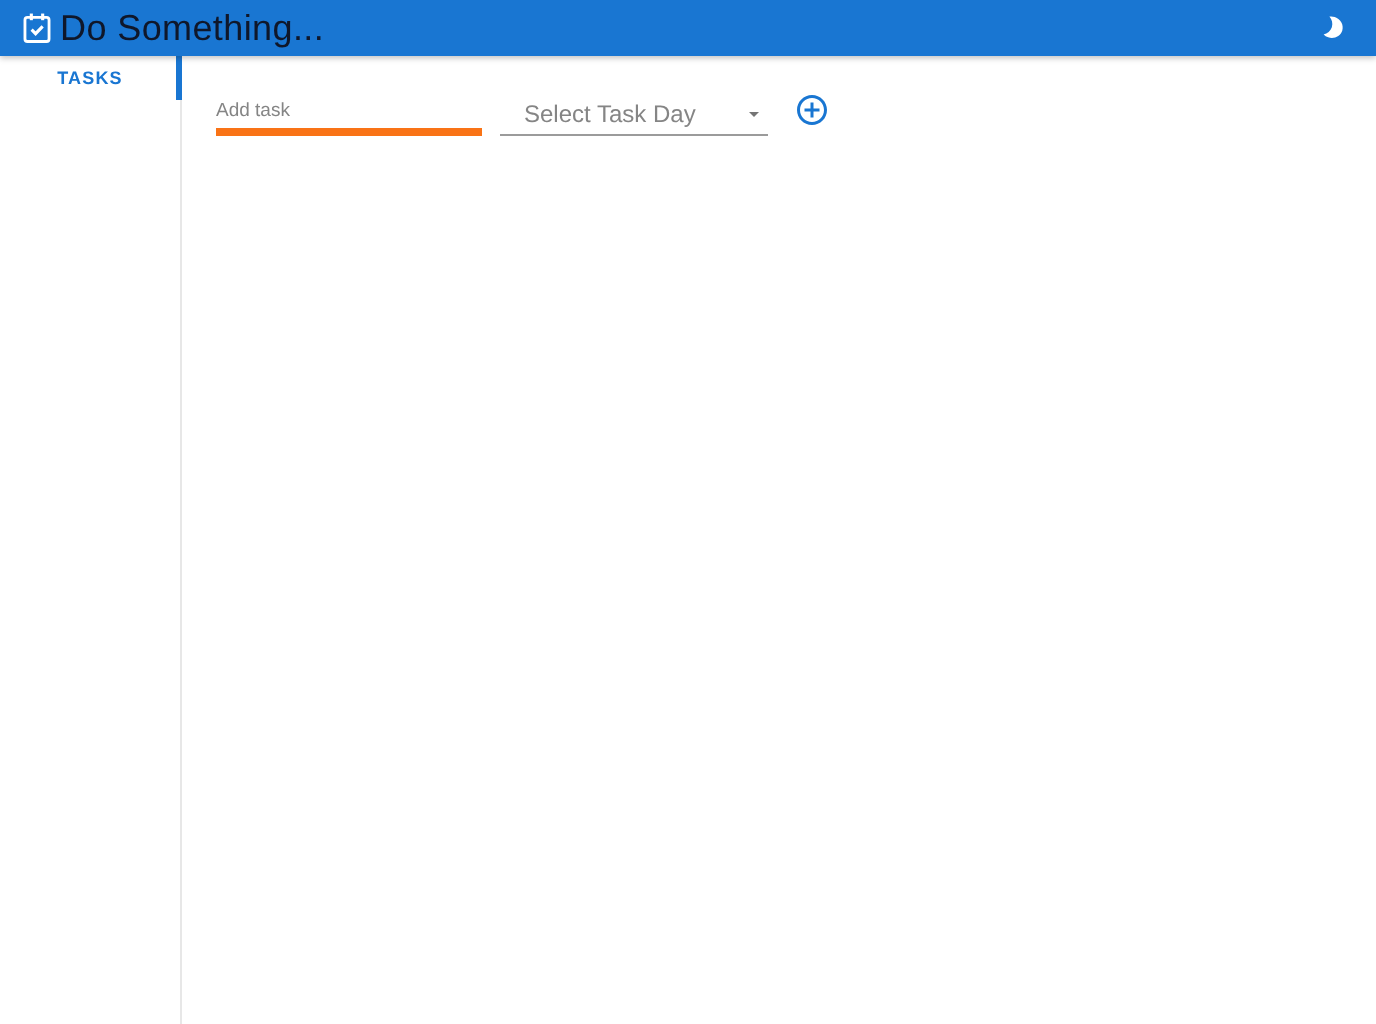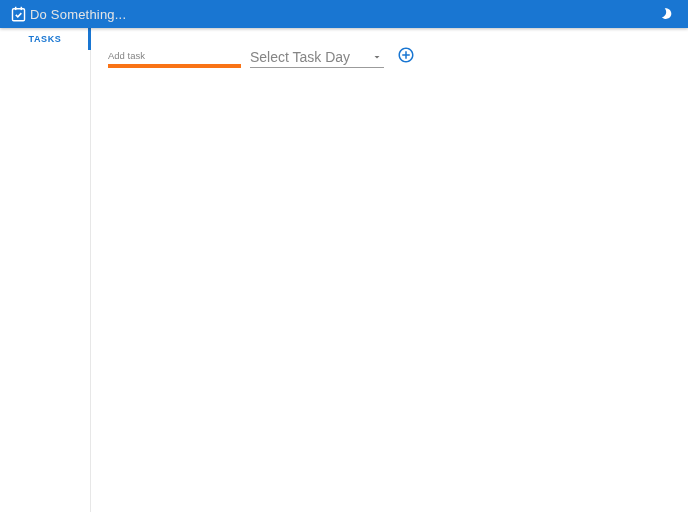--- a/index.html
+++ b/index.html
@@ -8,21 +8,21 @@
     font-family:"Liberation Sans", sans-serif; overflow:hidden; position:relative;
   }
 
   
   .appbar {
     position:absolute; top:0; left:0; width:688px; height:28px;
     background:#1976d2; display:flex; align-items:center;
     box-shadow:0 1px 3px rgba(0,0,0,0.25); z-index:10;
   }
   .logo-wrap { margin-left:10px; display:flex; align-items:center; }
-  .appbar-title { color:#e5e5e5; font-size:13px; margin-left:3px; letter-spacing:0.2px; }
+  .appbar-title { color:#0f172a; font-size:18px; margin-left:3px; letter-spacing:0.2px; }
   .appbar-spacer { flex:1; }
   .theme-btn {
     width:28px; height:28px; margin-right:7px; background:none; border:none;
     display:flex; align-items:center; justify-content:center; cursor:pointer;
   }
 
   
   .sidebar {
     position:absolute; top:28px; left:0; width:91px; height:484px;
     border-right:1px solid #e7e7e7; background:#ffffff;
@@ -44,21 +44,21 @@
     width:133px; height:20px; border:none; border-bottom:4px solid #f97316;
     font-family:Liberation Sans, sans-serif; font-size:9.5px; color:#333;
     background:transparent; outline:none; padding:0 0 2px 0;
   }
   .text-field::placeholder { color:#858585; opacity:1; }
   .select-field {
     width:134px; height:20px; margin-left:9px; border-bottom:1px solid #9b9b9b;
     display:flex; align-items:center; justify-content:space-between;
     padding:0 1px 2px 0; cursor:pointer;
   }
-  .select-label { font-size:14px; color:#858585; }
+  .select-label { font-size:12px; color:#858585;margin-left:12px; }
   .add-btn {
     margin-left:13px; margin-top:-6px; width:18px; height:18px;
     background:none; border:none; padding:0; cursor:pointer;
     display:flex; align-items:center; justify-content:center;
   }
 </style>
 </head>
 <body>
 
 <header class="appbar">

